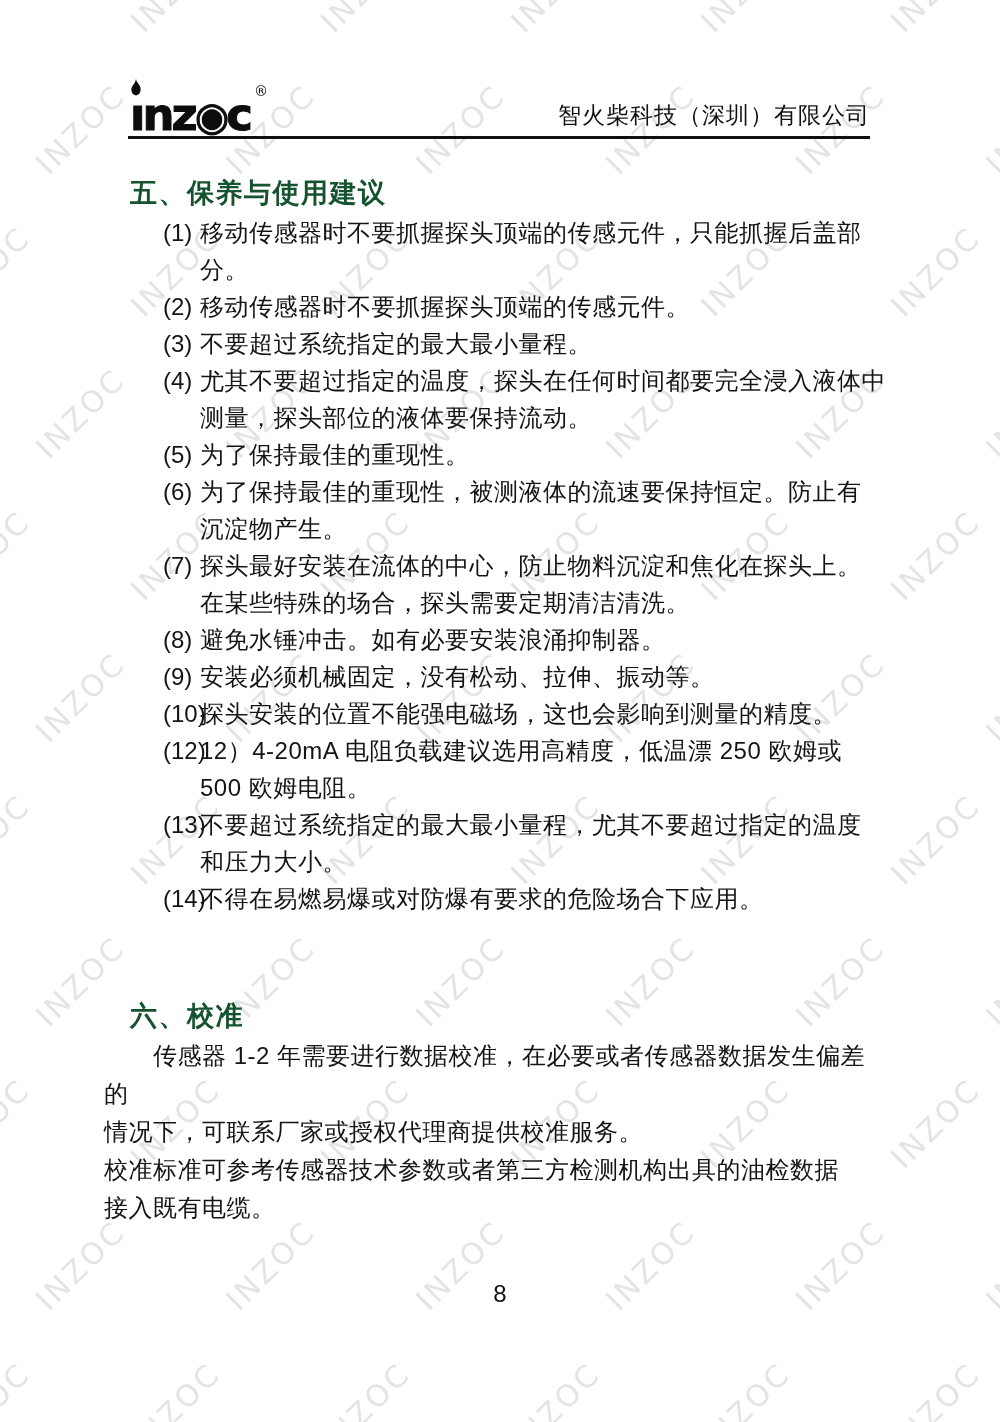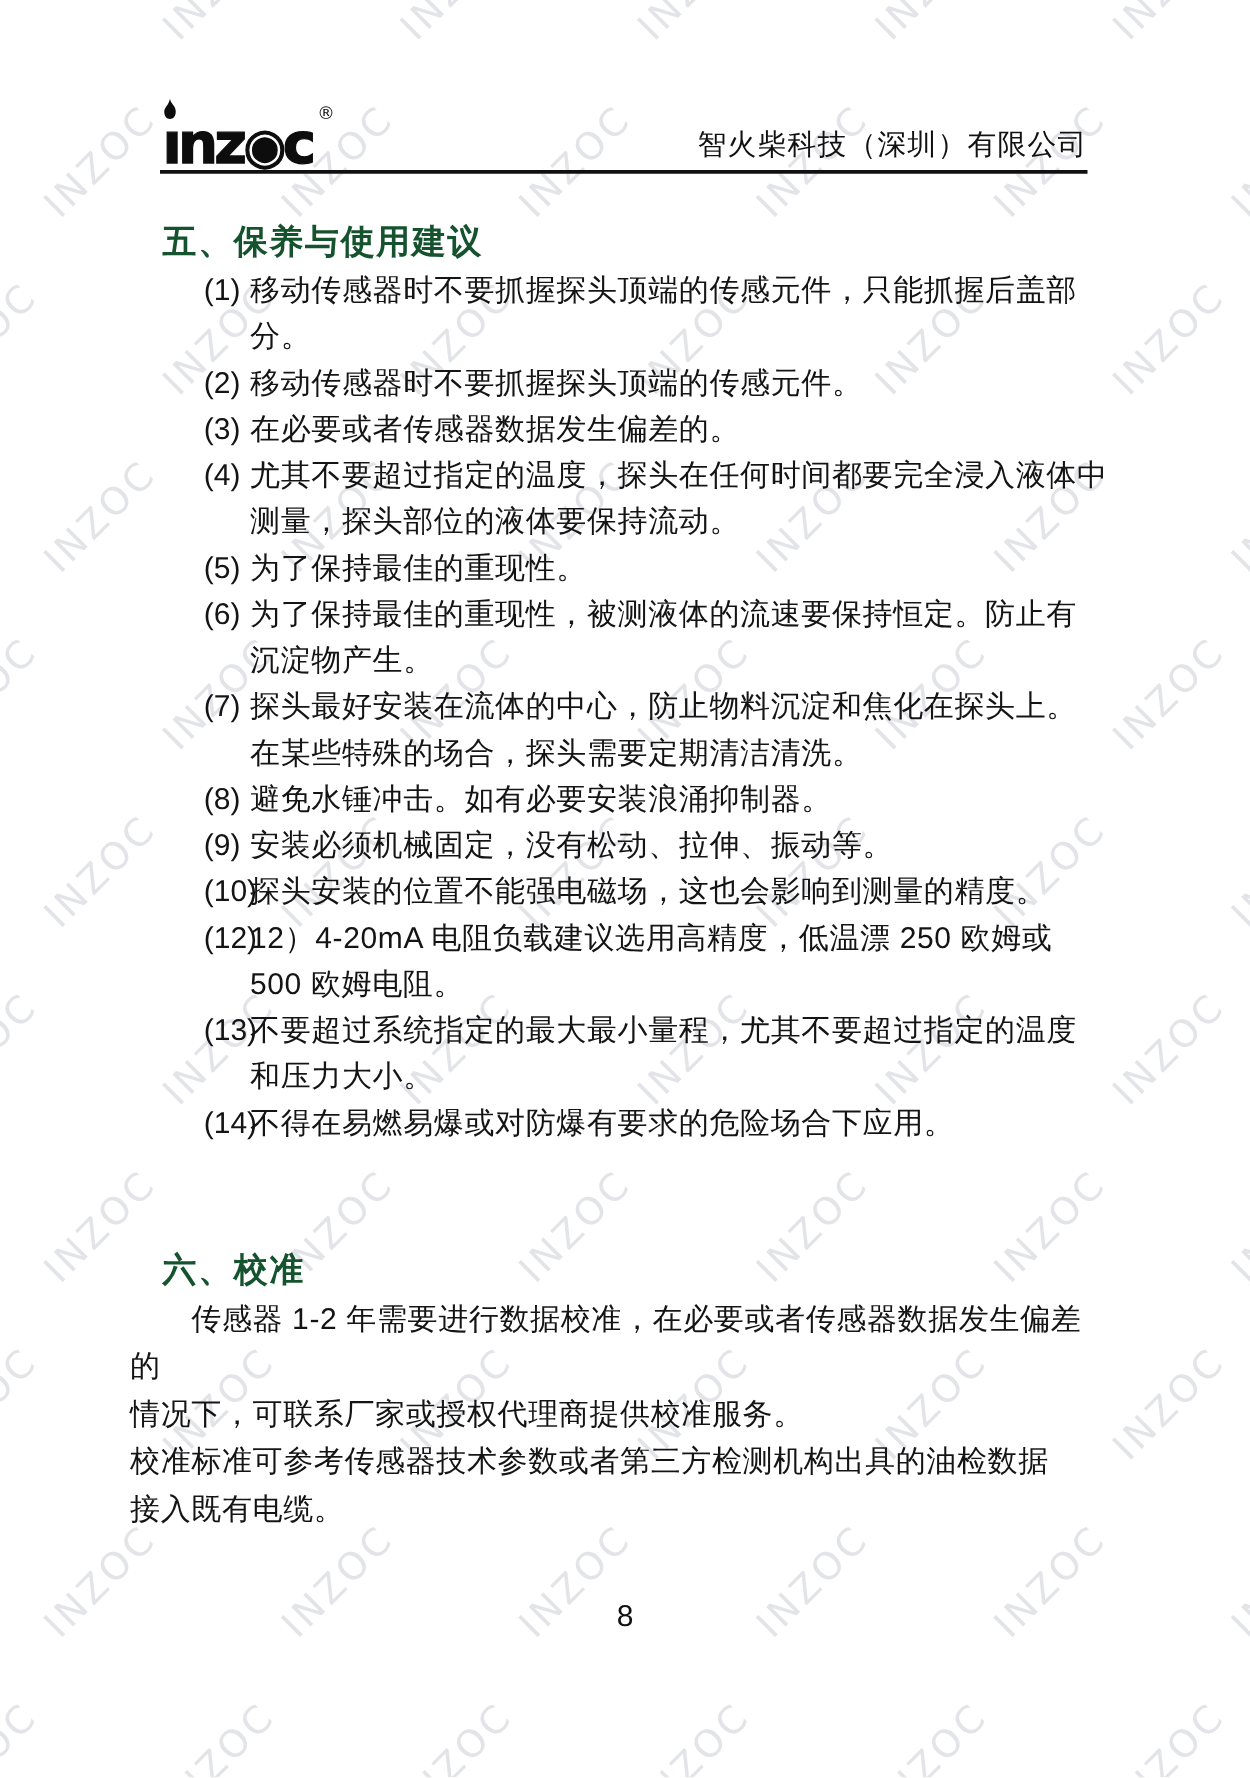--- a/index.html
+++ b/index.html
@@ -142,21 +142,21 @@
           <span class="num">(1)</span>
           <span class="txt">移动传感器时不要抓握探头顶端的传感元件，只能抓握后盖部
 分。</span>
         </li>
       <li>
           <span class="num">(2)</span>
           <span class="txt">移动传感器时不要抓握探头顶端的传感元件。</span>
         </li>
       <li>
           <span class="num">(3)</span>
-          <span class="txt">在必要或者传感器数据发生偏差的。</span>
+          <span class="txt">不要超过系统指定的最大最小量程。</span>
         </li>
       <li>
           <span class="num">(4)</span>
           <span class="txt">尤其不要超过指定的温度，探头在任何时间都要完全浸入液体中
 测量，探头部位的液体要保持流动。</span>
         </li>
       <li>
           <span class="num">(5)</span>
           <span class="txt">为了保持最佳的重现性。</span>
         </li>

